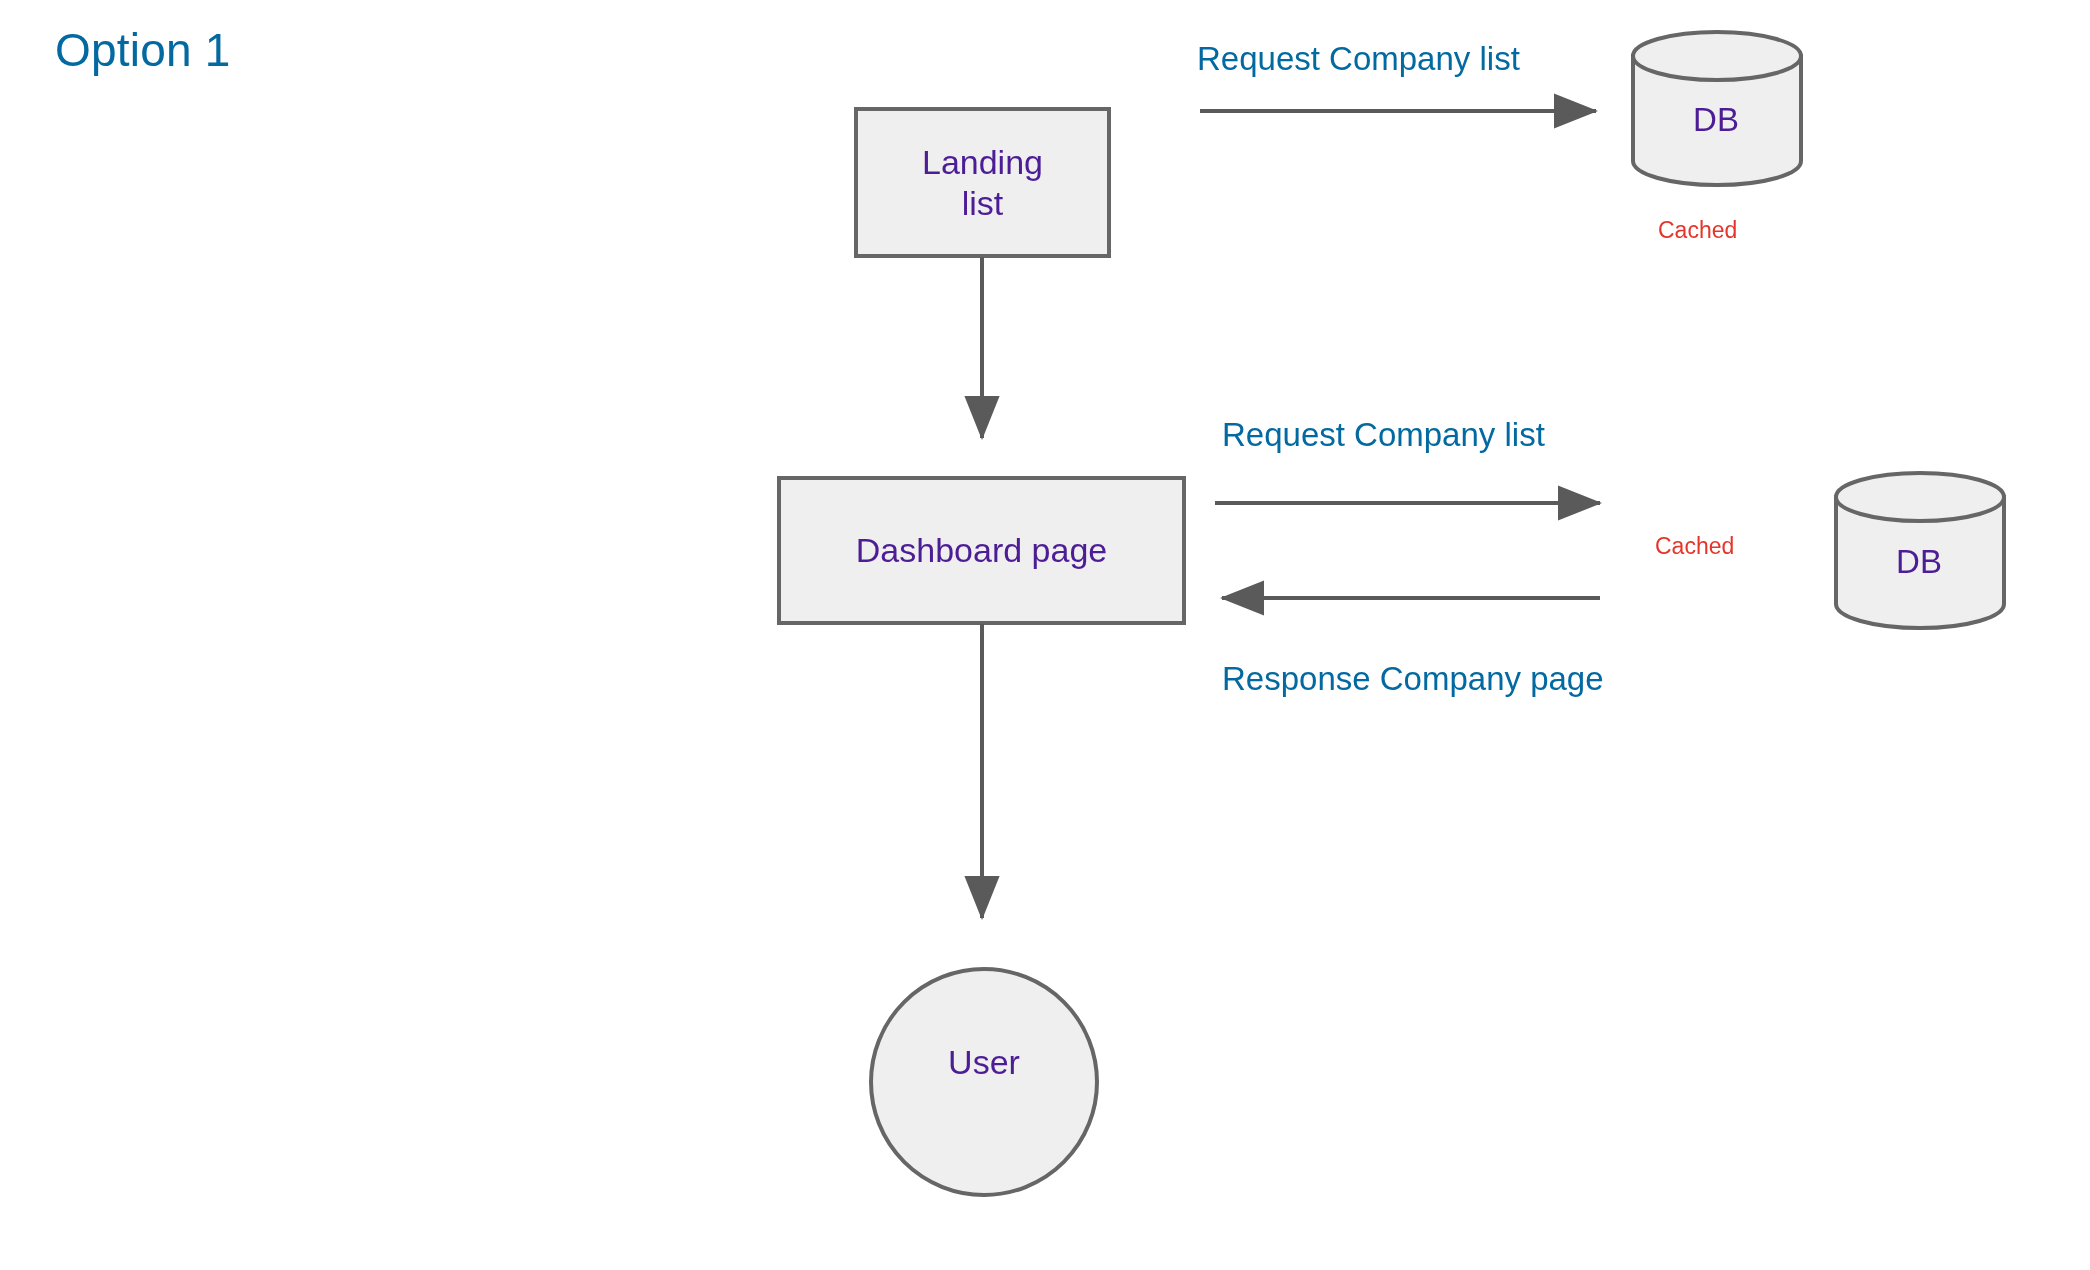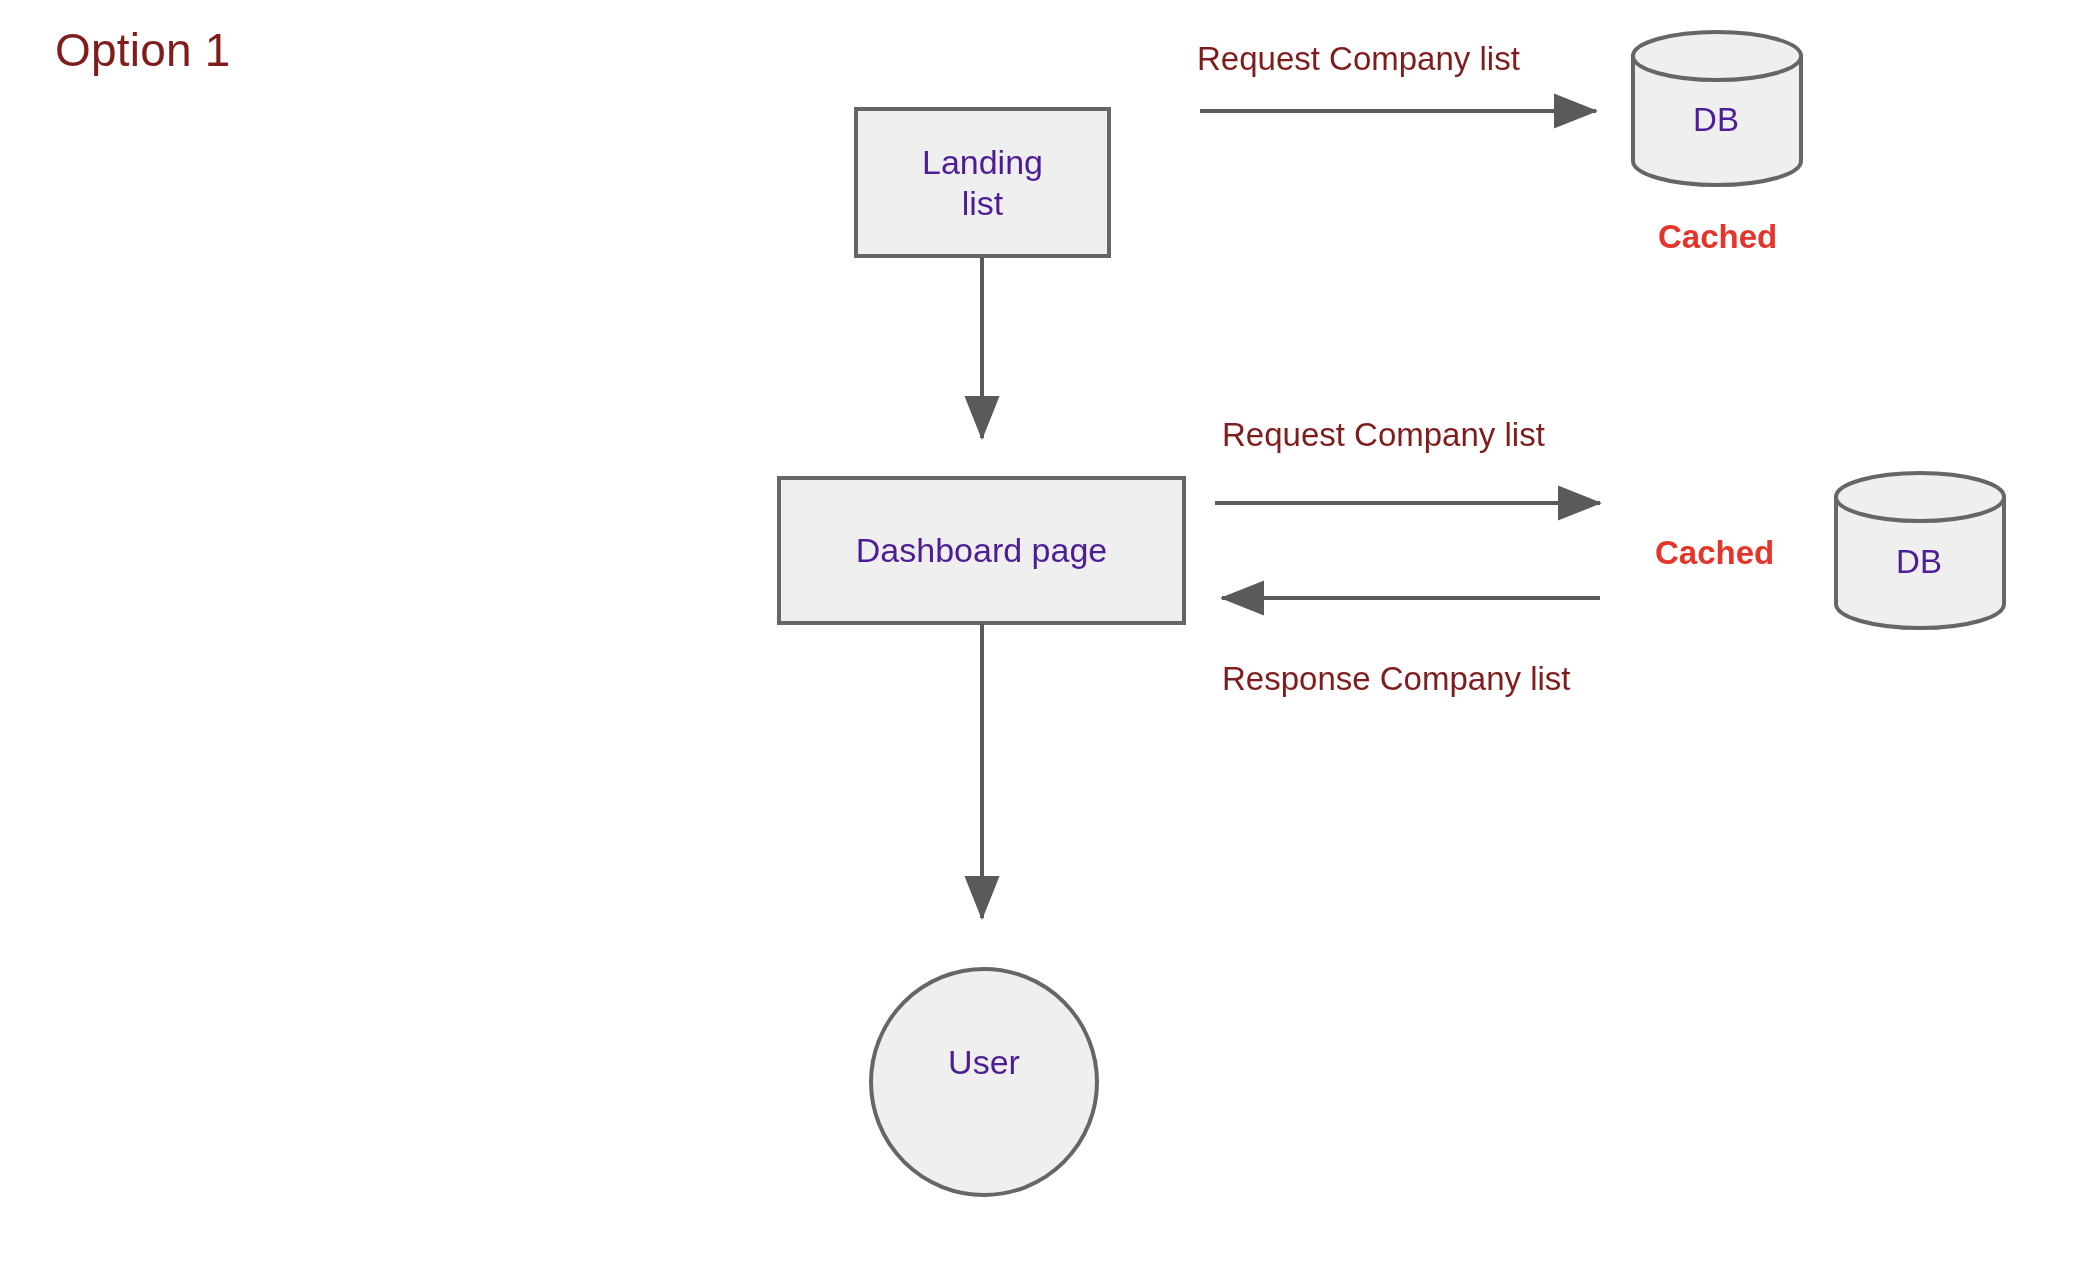--- a/index.html
+++ b/index.html
@@ -18,21 +18,21 @@
   #canvas {
     position: absolute;
     inset: 0;
     width: 2090px;
     height: 1270px;
   }
   .lbl {
     position: absolute;
     white-space: nowrap;
     line-height: 1.25;
-    color: #7f1d1d;
+    color: #0369a1;
   }
   #title {
     left: 55px;
     top: 22px;
     font-size: 46px;
     letter-spacing: 0.2px;
   }
   .node-text {
     position: absolute;
     text-align: center;
@@ -77,22 +77,22 @@
     height: 120px;
     font-size: 33px;
   }
   .edge-label {
     font-size: 33px;
   }
   #edge-label-top { left: 1197px; top: 38px; }
   #edge-label-req2 { left: 1222px; top: 414px; }
   #edge-label-res2 { left: 1222px; top: 658px; }
   .cached {
-    font-size: 33px;
-    font-weight: bold;
+    font-size: 23px;
+    font-weight: normal;
     color: #E5352A;
     text-align: right;
   }
   #cached-top { left: 1658px; top: 216px; }
   #cached-mid { left: 1655px; top: 532px; }
 </style>
 </head>
 <body>
 
 <svg id="canvas" viewBox="0 0 2090 1270" xmlns="http://www.w3.org/2000/svg">
@@ -139,17 +139,17 @@
 <div class="node-text" id="user-text">User</div>
 
 <div class="node-text" id="db-top-text">DB</div>
 
 <div class="node-text" id="db-mid-text">DB</div>
 
 <div class="lbl edge-label" id="edge-label-top">Request Company list</div>
 
 <div class="lbl edge-label" id="edge-label-req2">Request Company list</div>
 
-<div class="lbl edge-label" id="edge-label-res2">Response Company list</div>
+<div class="lbl edge-label" id="edge-label-res2">Response Company page</div>
 
 <div class="lbl cached" id="cached-top">Cached</div>
 
 <div class="lbl cached" id="cached-mid">Cached</div>
 
 </body></html>

